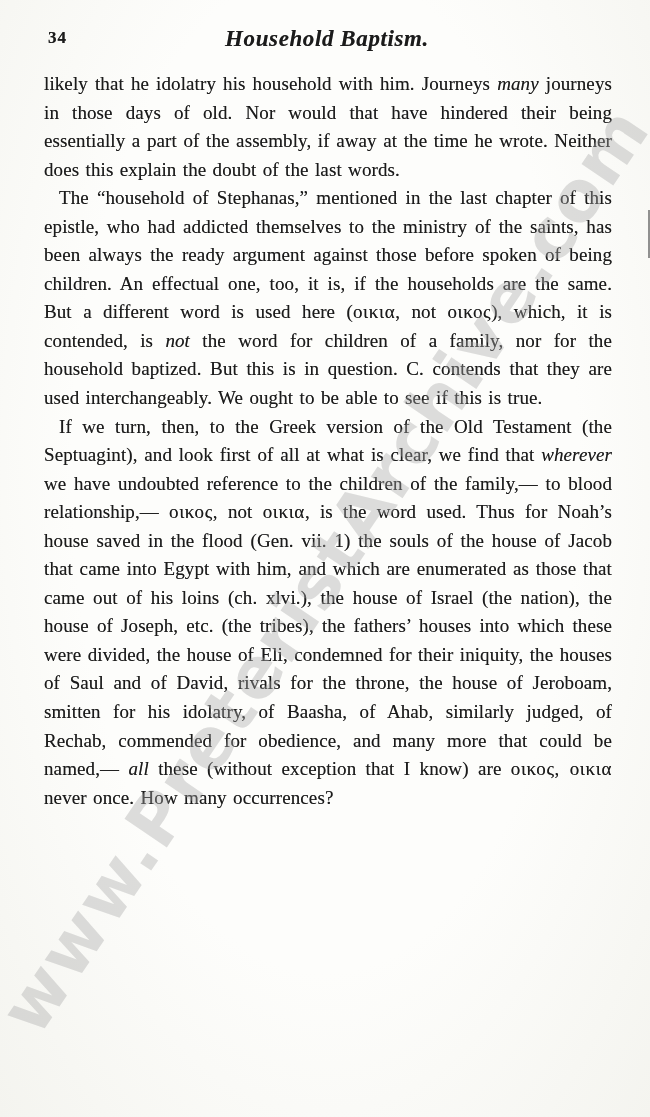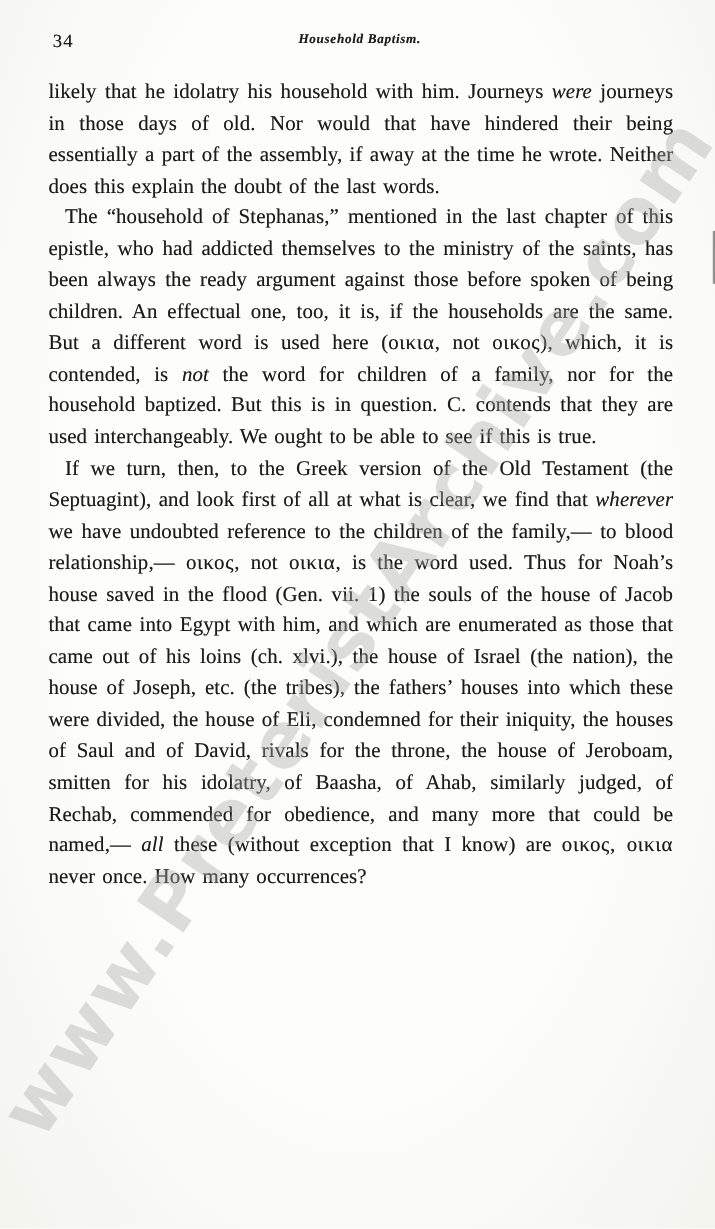--- a/index.html
+++ b/index.html
@@ -25,25 +25,26 @@
     height: 26px;
     text-align: center;
   }
   .page-number {
     position: absolute;
     left: 2px;
     top: 2px;
     font-size: 17px;
     letter-spacing: 1px;
     text-shadow: 0 0 .5px rgba(0,0,0,.55);
+    font-weight: bold;
   }
   .head-title {
     font-style: italic;
     font-weight: 700;
-    font-size: 12px;
+    font-size: 23px;
     letter-spacing: 0.6px;
     text-shadow: 0 0 .4px rgba(0,0,0,.45);
   }
   
   .page-body {
     position: absolute;
     top: 70px;
     left: 44px;
     right: 38px;
     bottom: 30px;
@@ -97,20 +98,20 @@
 <div class="page">
 
   <div class="watermark">www.PreteristArchive.com</div>
 
   <header class="running-head">
     <span class="page-number">34</span>
     <span class="head-title">Household Baptism.</span>
   </header>
 
   <main class="page-body" id="body-text">
-      <p class=""><span class="seg-normal">likely that he idolatry his household with him.  Journeys </span><span class="seg-italic">were</span><span class="seg-normal"> journeys in those days of old.  Nor would that have hindered their being essentially a part of the assembly, if away at the time he wrote.  Neither does this explain the doubt of the last words.</span></p>
+      <p class=""><span class="seg-normal">likely that he idolatry his household with him.  Journeys </span><span class="seg-italic">many</span><span class="seg-normal"> journeys in those days of old.  Nor would that have hindered their being essentially a part of the assembly, if away at the time he wrote.  Neither does this explain the doubt of the last words.</span></p>
       <p class="indent"><span class="seg-normal">The “household of Stephanas,” mentioned in the last chapter of this epistle, who had addicted themselves to the ministry of the saints, has been always the ready argument against those before spoken of being children.  An effectual one, too, it is, if the households are the same.  But a different word is used here (</span><span class="seg-greek">οικια</span><span class="seg-normal">, not </span><span class="seg-greek">οικος</span><span class="seg-normal">), which, it is contended, is </span><span class="seg-italic">not</span><span class="seg-normal"> the word for children of a family, nor for the household baptized.  But this is in question.  C. contends that they are used interchangeably.  We ought to be able to see if this is true.</span></p>
       <p class="indent"><span class="seg-normal">If we turn, then, to the Greek version of the Old Testament (the Septuagint), and look first of all at what is clear, we find that </span><span class="seg-italic">wherever</span><span class="seg-normal"> we have undoubted reference to the children of the family,— to blood relationship,— </span><span class="seg-greek">οικος</span><span class="seg-normal">, not </span><span class="seg-greek">οικια</span><span class="seg-normal">, is the word used.  Thus for Noah’s house saved in the flood (Gen. vii. 1) the souls of the house of Jacob that came into Egypt with him, and which are enumerated as those that came out of his loins (ch. xlvi.), the house of Israel (the nation), the house of Joseph, etc. (the tribes), the fathers’ houses into which these were divided, the house of Eli, condemned for their iniquity, the houses of Saul and of David, rivals for the throne, the house of Jeroboam, smitten for his idolatry, of Baasha, of Ahab, similarly judged, of Rechab, commended for obedience, and many more that could be named,— </span><span class="seg-italic">all</span><span class="seg-normal"> these (without exception that I know) are </span><span class="seg-greek">οικος, οικια</span><span class="seg-normal"> never once.  How many occurrences?</span></p>
     </main>
 
   <div class="scan-artifact"></div>
 
 </div>
 
 </body></html>

